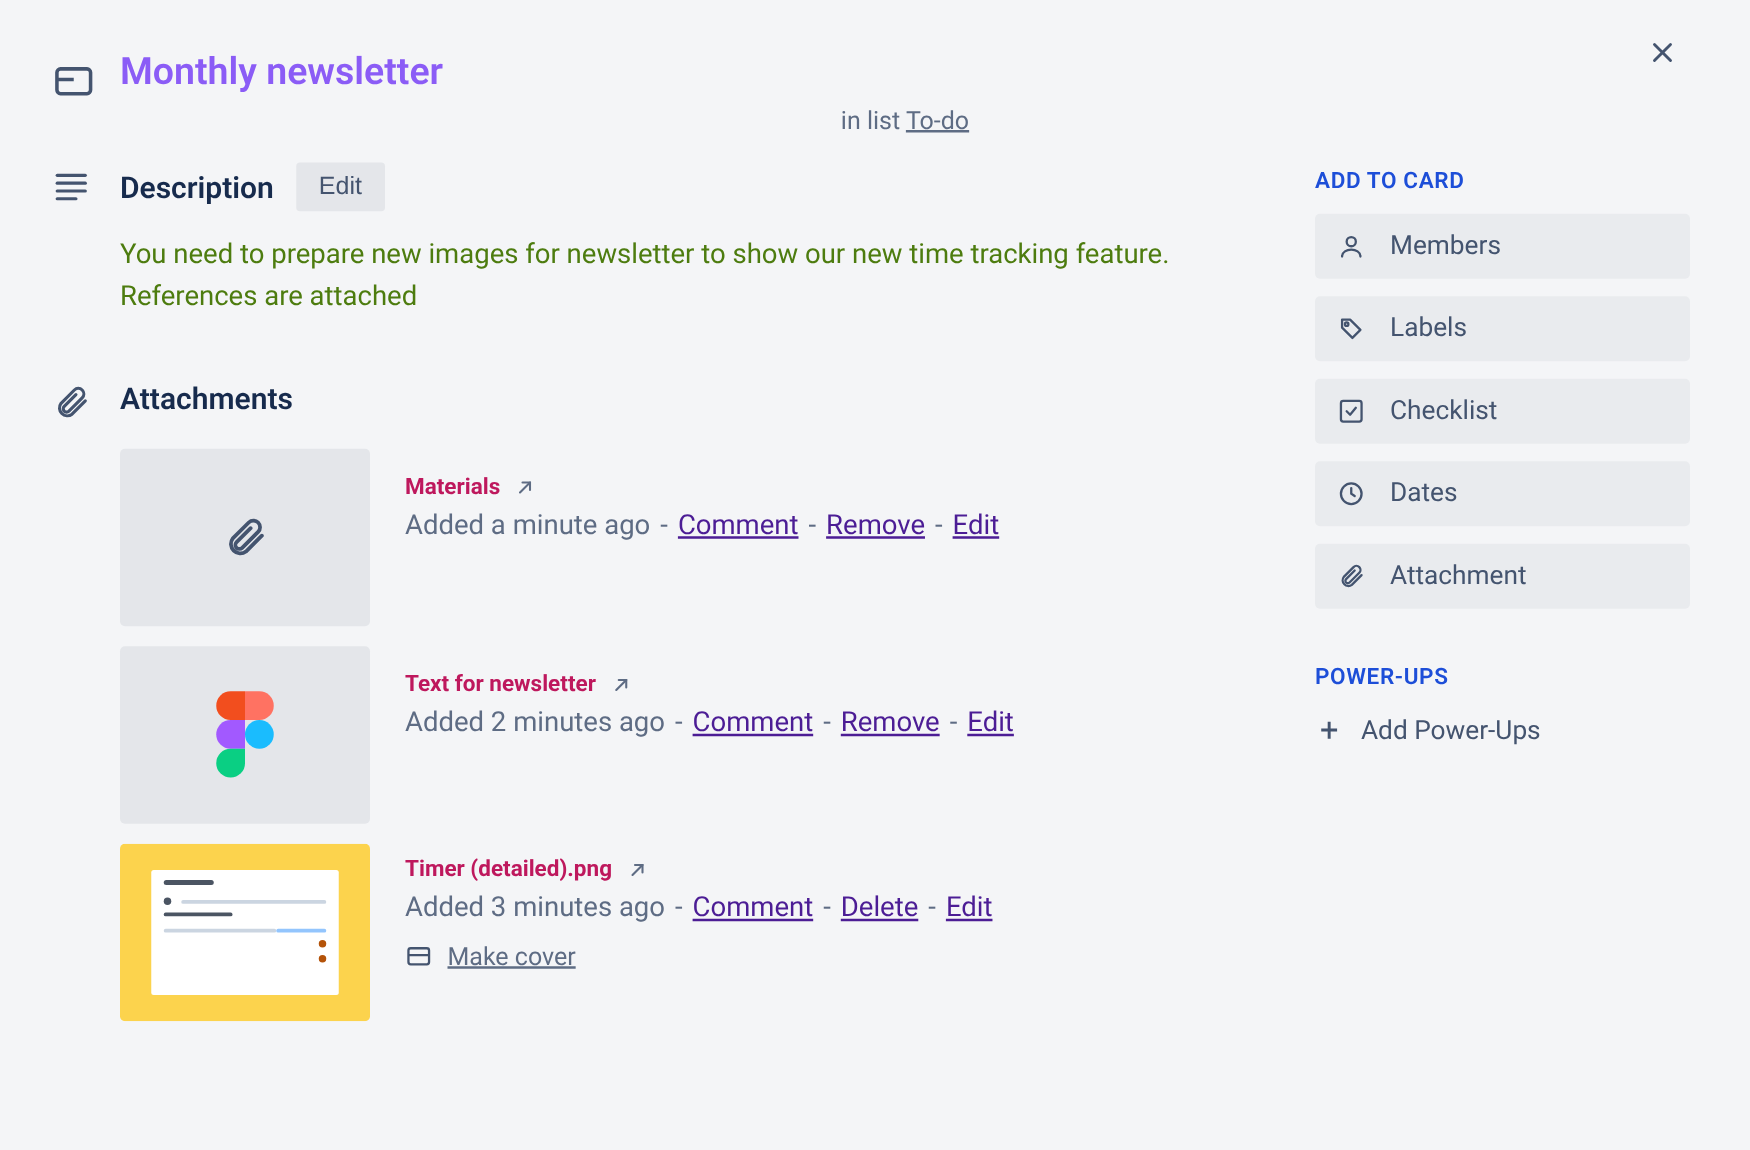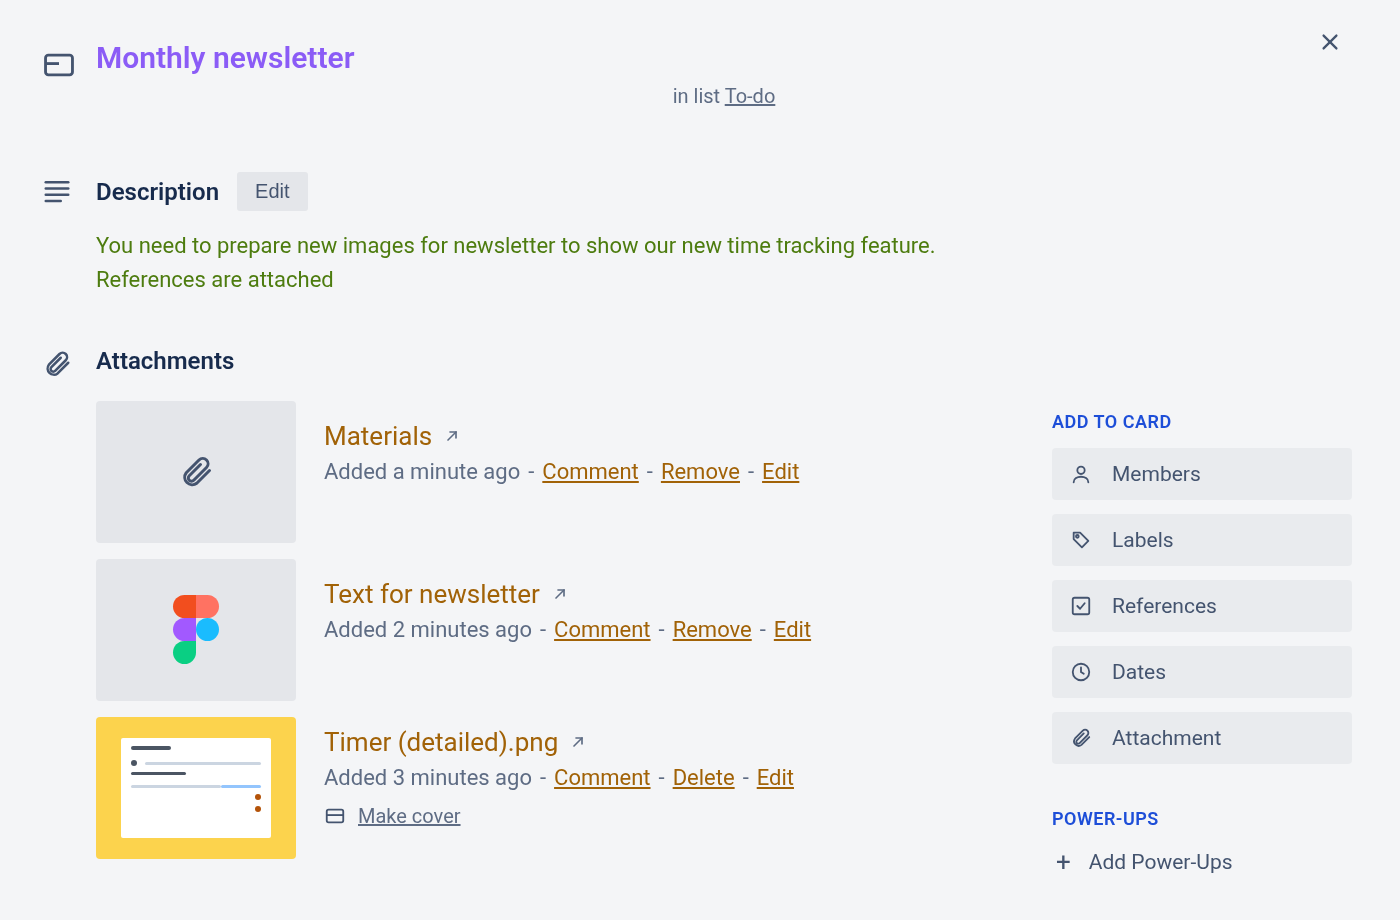--- a/index.html
+++ b/index.html
@@ -50,22 +50,21 @@
   .subtitle {
     margin-top: 8px;
     font-size: 20px;
     color: #5e6c84;
     text-align: center;
   }
   .subtitle a { color: #5e6c84; text-decoration: underline; cursor: pointer; }
 
   .main-flex {
     display: flex;
-    margin-top: 64px;
-    align-items: flex-end;
+    margin-top: 22px;
   }
   .left-pane { flex: 1; min-width: 0; padding-right: 40px;}
   .right-pane { width: 300px; flex: 0 0 300px; }
 
   .section-header {
     display: flex;
     align-items: center;
     margin-bottom: 18px;
   }
   .section-header h2 {
@@ -105,38 +104,38 @@
     align-items: center;
     justify-content: center;
     flex: 0 0 200px;
     overflow: hidden;
   }
   .attachment-meta {
     padding: 20px 0 0 28px;
     flex: 1;
   }
   .attachment-name {
-    font-size: 26px;
-    font-weight: 400;
-    color: #a16207;
+    font-size: 18px;
+    font-weight: 700;
+    color: #be185d;
     cursor: pointer;
     display: inline-flex;
     align-items: center;
   }
   .attachment-name .ext-icon {
     margin-left: 12px;
     color: #5e6c84;
   }
   .attachment-sub {
     margin-top: 8px;
     font-size: 22px;
     color: #5e6c84;
   }
   .attachment-sub a {
-    color: #a16207;
+    color: #4c1d95;
     text-decoration: underline;
     cursor: pointer;
   }
   .sep { margin: 0 8px; color: #5e6c84; }
   .make-cover {
     margin-top: 14px;
     font-size: 20px;
     color: #5e6c84;
     display: inline-flex;
     align-items: center;
@@ -414,21 +413,21 @@
         <span class="blabel">Labels</span>
       </div>
 
       <div class="side-btn">
         <span class="bicon">
           <svg width="22" height="22" viewBox="0 0 24 24" fill="none" stroke="#44546f" stroke-width="2" stroke-linecap="round" stroke-linejoin="round">
               <rect x="3" y="3" width="18" height="18" rx="2"></rect>
               <polyline points="8 12 11 15 16 9"></polyline>
             </svg>
         </span>
-        <span class="blabel">References</span>
+        <span class="blabel">Checklist</span>
       </div>
 
       <div class="side-btn">
         <span class="bicon">
           <svg width="22" height="22" viewBox="0 0 24 24" fill="none" stroke="#44546f" stroke-width="2" stroke-linecap="round">
               <circle cx="12" cy="12" r="9"></circle>
               <polyline points="12 7 12 12 15 14"></polyline>
             </svg>
         </span>
         <span class="blabel">Dates</span>

